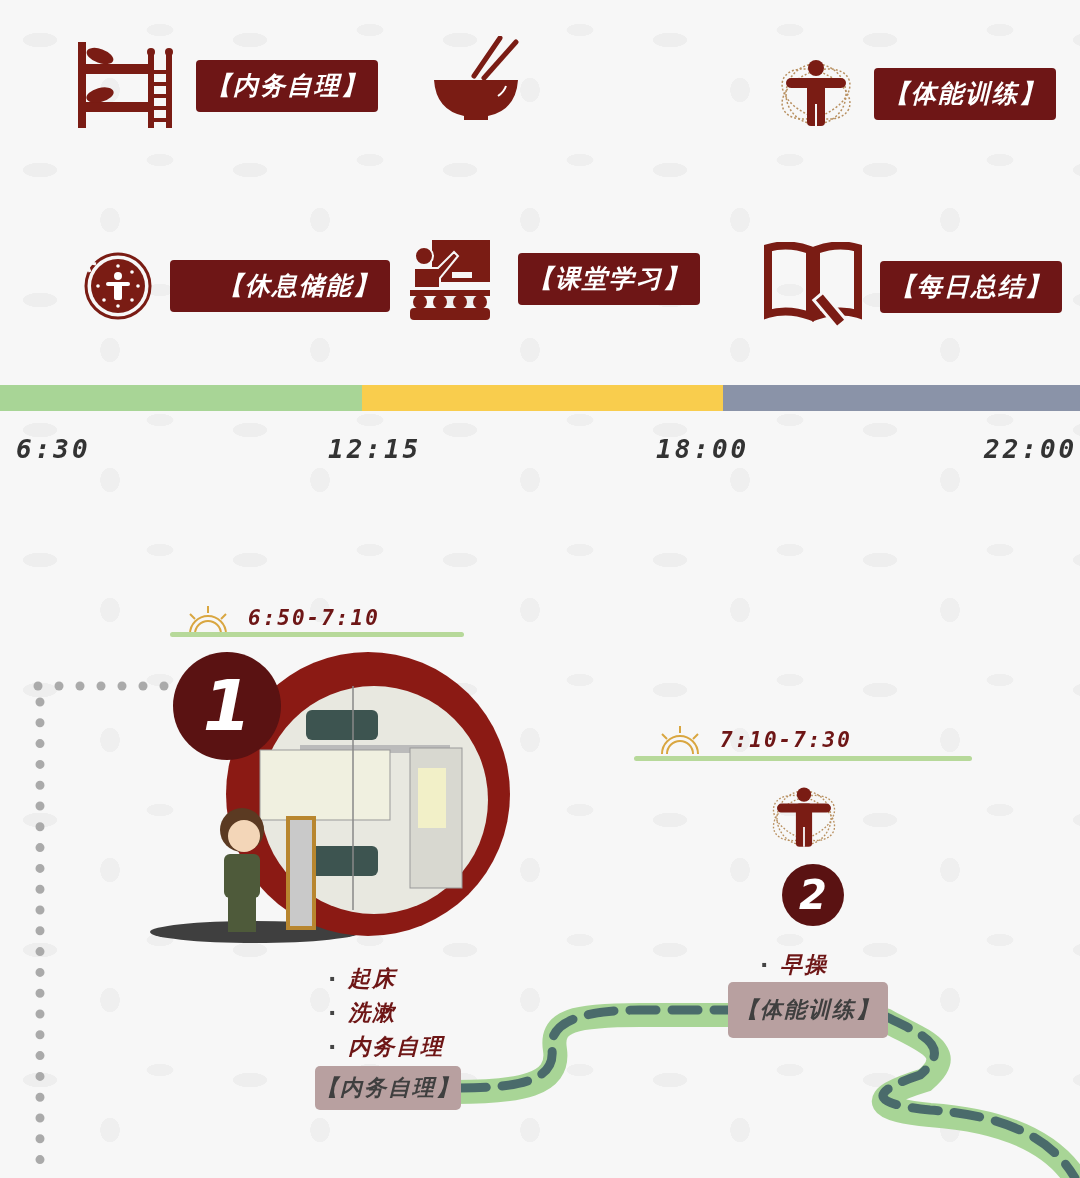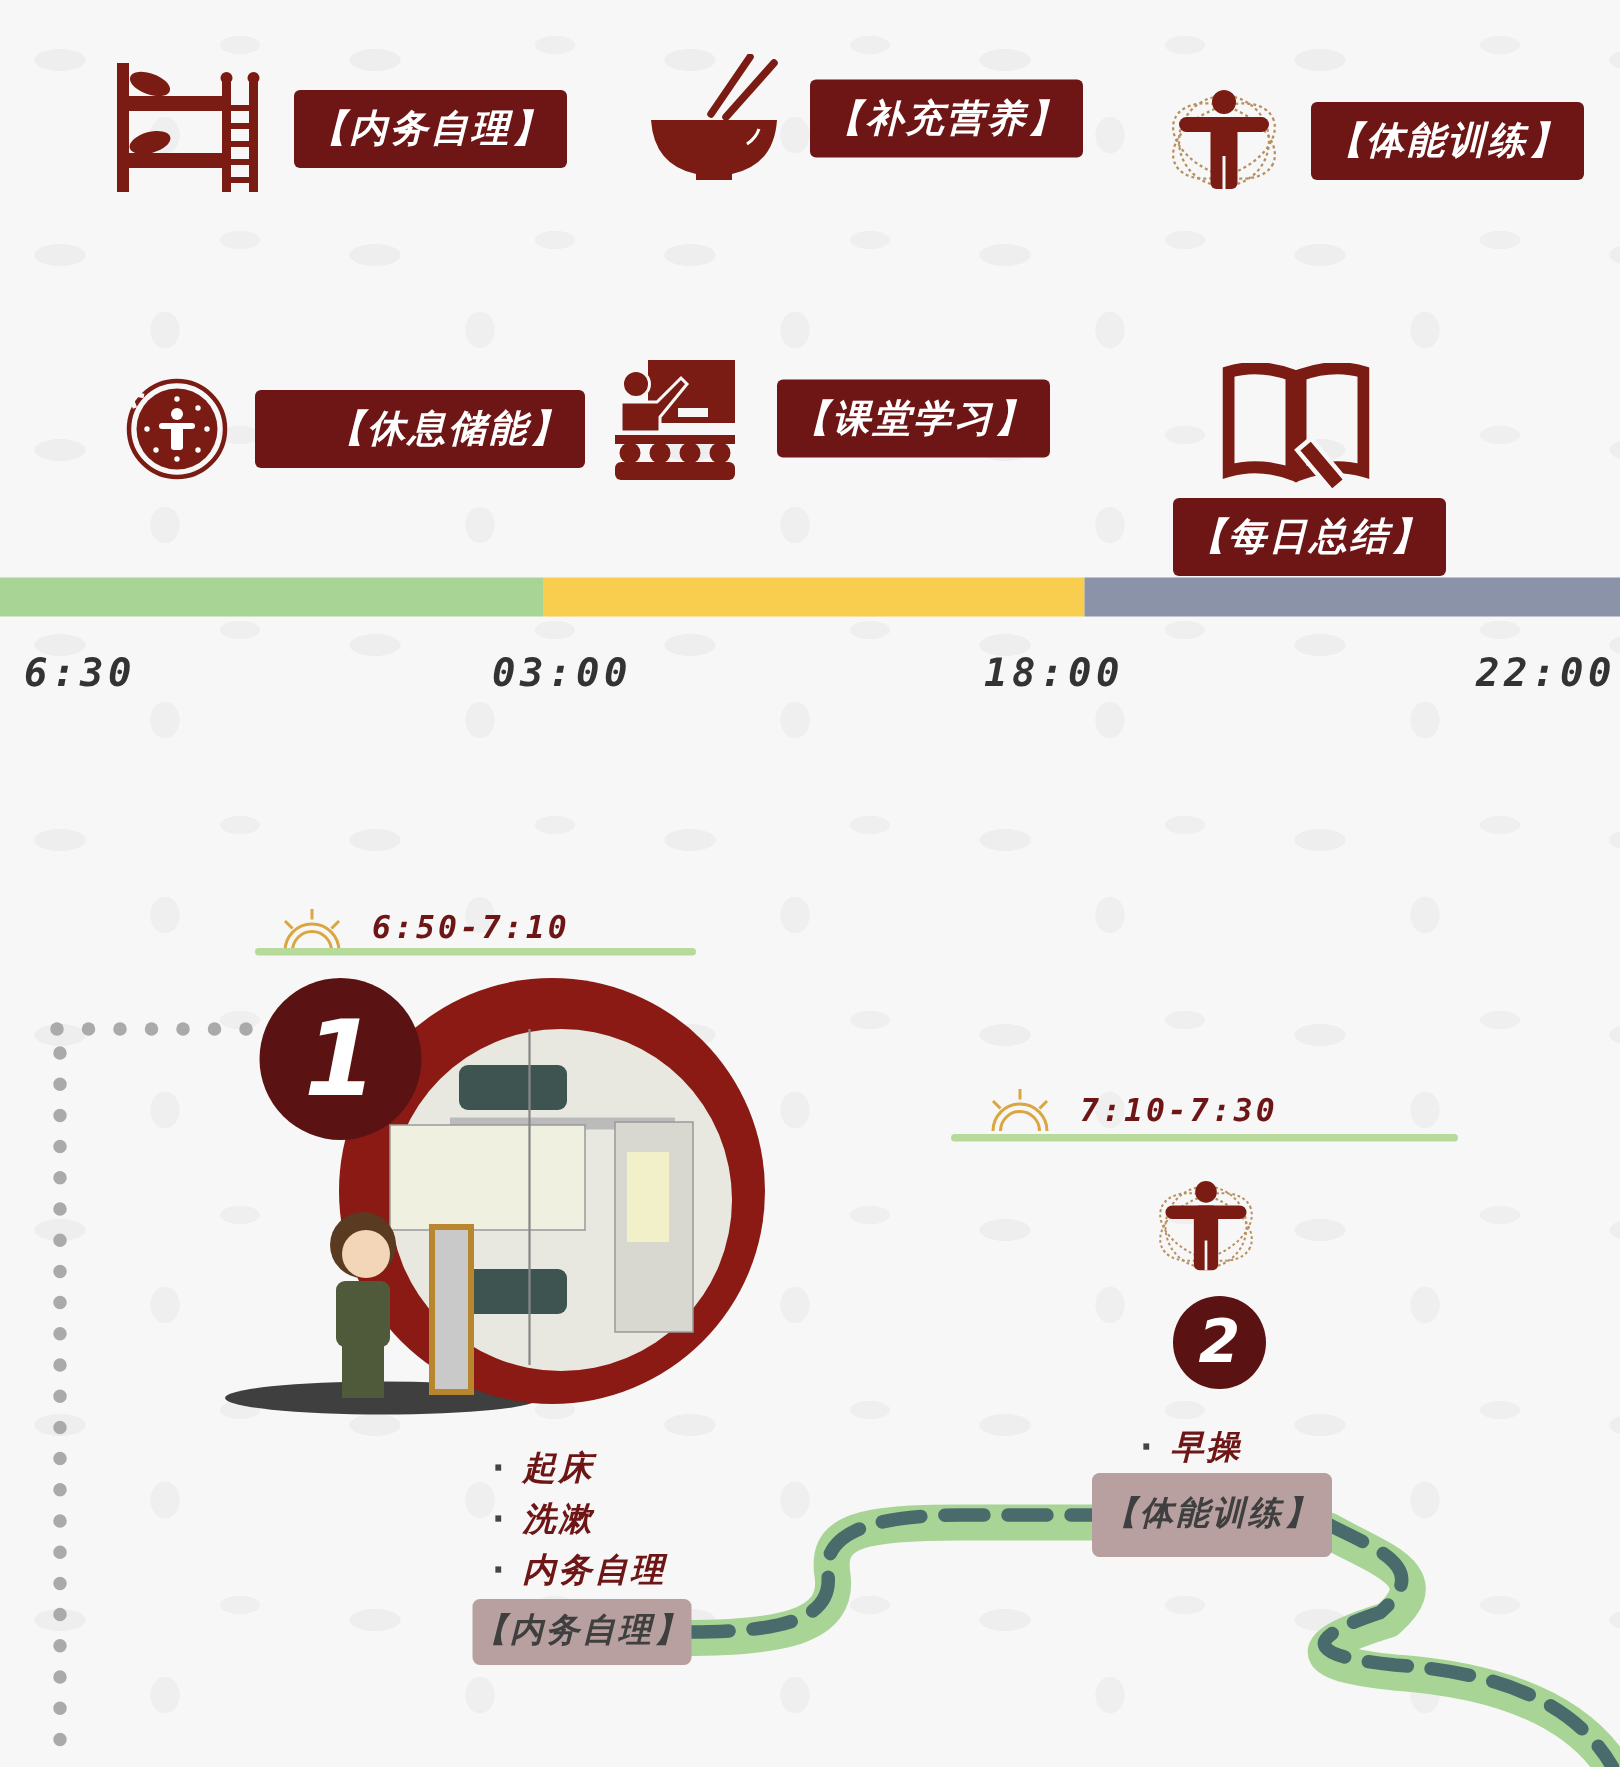--- a/index.html
+++ b/index.html
@@ -106,21 +106,20 @@
 
 <div class="legend-item" style="left:432px; top:36px;">
   <span class="icon">
     <svg width="90" height="86" viewBox="0 0 90 86">
       <line x1="42" y1="40" x2="68" y2="2" stroke="#7a1c14" stroke-width="5" stroke-linecap="round"></line>
       <line x1="52" y1="42" x2="84" y2="6" stroke="#7a1c14" stroke-width="5" stroke-linecap="round"></line>
       <path d="M2 44 H86 Q84 74 56 80 L56 84 H32 L32 80 Q4 74 2 44 Z" fill="#7a1c14"></path>
       <path d="M66 60 Q72 56 74 50" stroke="#fff" stroke-width="2" fill="none"></path>
     </svg>
   </span>
-  <span class="legend-label" style="margin-left:18px;">【补充营养】</span>
 </div>
 
 <div class="legend-item" style="left:776px; top:54px;">
   <span class="icon">
     <svg width="80" height="80" viewBox="0 0 80 80">
       <ellipse cx="40" cy="40" rx="36" ry="22" fill="none" stroke="#b89060" stroke-width="1.5" stroke-dasharray="2 2" transform="rotate(25 40 40)"></ellipse>
       <ellipse cx="40" cy="40" rx="36" ry="22" fill="none" stroke="#b89060" stroke-width="1.5" stroke-dasharray="2 2" transform="rotate(-25 40 40)"></ellipse>
       <circle cx="40" cy="40" r="30" fill="none" stroke="#b89060" stroke-width="1.5" stroke-dasharray="2 2"></circle>
       <circle cx="40" cy="14" r="8" fill="#7a1c14"></circle>
       <rect x="10" y="24" width="60" height="10" rx="5" fill="#7a1c14"></rect>
@@ -163,37 +162,37 @@
       <circle cx="10" cy="64" r="7" fill="#7a1c14"></circle>
       <circle cx="30" cy="64" r="7" fill="#7a1c14"></circle>
       <circle cx="50" cy="64" r="7" fill="#7a1c14"></circle>
       <circle cx="70" cy="64" r="7" fill="#7a1c14"></circle>
       <rect x="0" y="70" width="80" height="12" rx="4" fill="#7a1c14"></rect>
     </svg>
   </span>
   <span class="legend-label" style="margin-left:28px;">【课堂学习】</span>
 </div>
 
-<div class="legend-item" style="left:764px; top:242px;flex-direction:column;">
+<div class="legend-item" style="left:764px; top:242px;">
   <span class="icon">
     <svg width="98" height="90" viewBox="0 0 98 90">
       <path d="M4 6 Q24 0 46 8 V74 Q24 66 4 72 Z" fill="none" stroke="#7a1c14" stroke-width="8"></path>
       <path d="M52 8 Q74 0 94 6 V72 Q74 66 52 74 Z" fill="none" stroke="#7a1c14" stroke-width="8"></path>
       <rect x="60" y="50" width="12" height="36" fill="#7a1c14" transform="rotate(-40 66 68)" stroke="#f7f7f7" stroke-width="3"></rect>
     </svg>
   </span>
   <span class="legend-label" style="margin-left:18px;">【每日总结】</span>
 </div>
 
 <div class="tbar" style="left:0; width:362px; background:#a8d596;"></div>
 <div class="tbar" style="left:362px; width:361px; background:#f9cd4d;"></div>
 <div class="tbar" style="left:723px; width:357px; background:#8a93a8;"></div>
 
 <div class="ttick" style="left:0;">6:30</div>
-<div class="ttick" style="left:312px;">03:00</div>
+<div class="ttick" style="left:312px;">12:15</div>
 <div class="ttick" style="left:640px;">18:00</div>
 <div class="ttick" style="left:968px;">22:00</div>
 
 <svg class="abs" style="left:30px; top:680px;" width="140" height="498">
   <g fill="#aaa">
     <circle cx="8" cy="6" r="4.5"></circle>
       <circle cx="29" cy="6" r="4.5"></circle>
       <circle cx="50" cy="6" r="4.5"></circle>
     <circle cx="71" cy="6" r="4.5"></circle>
       <circle cx="92" cy="6" r="4.5"></circle>

